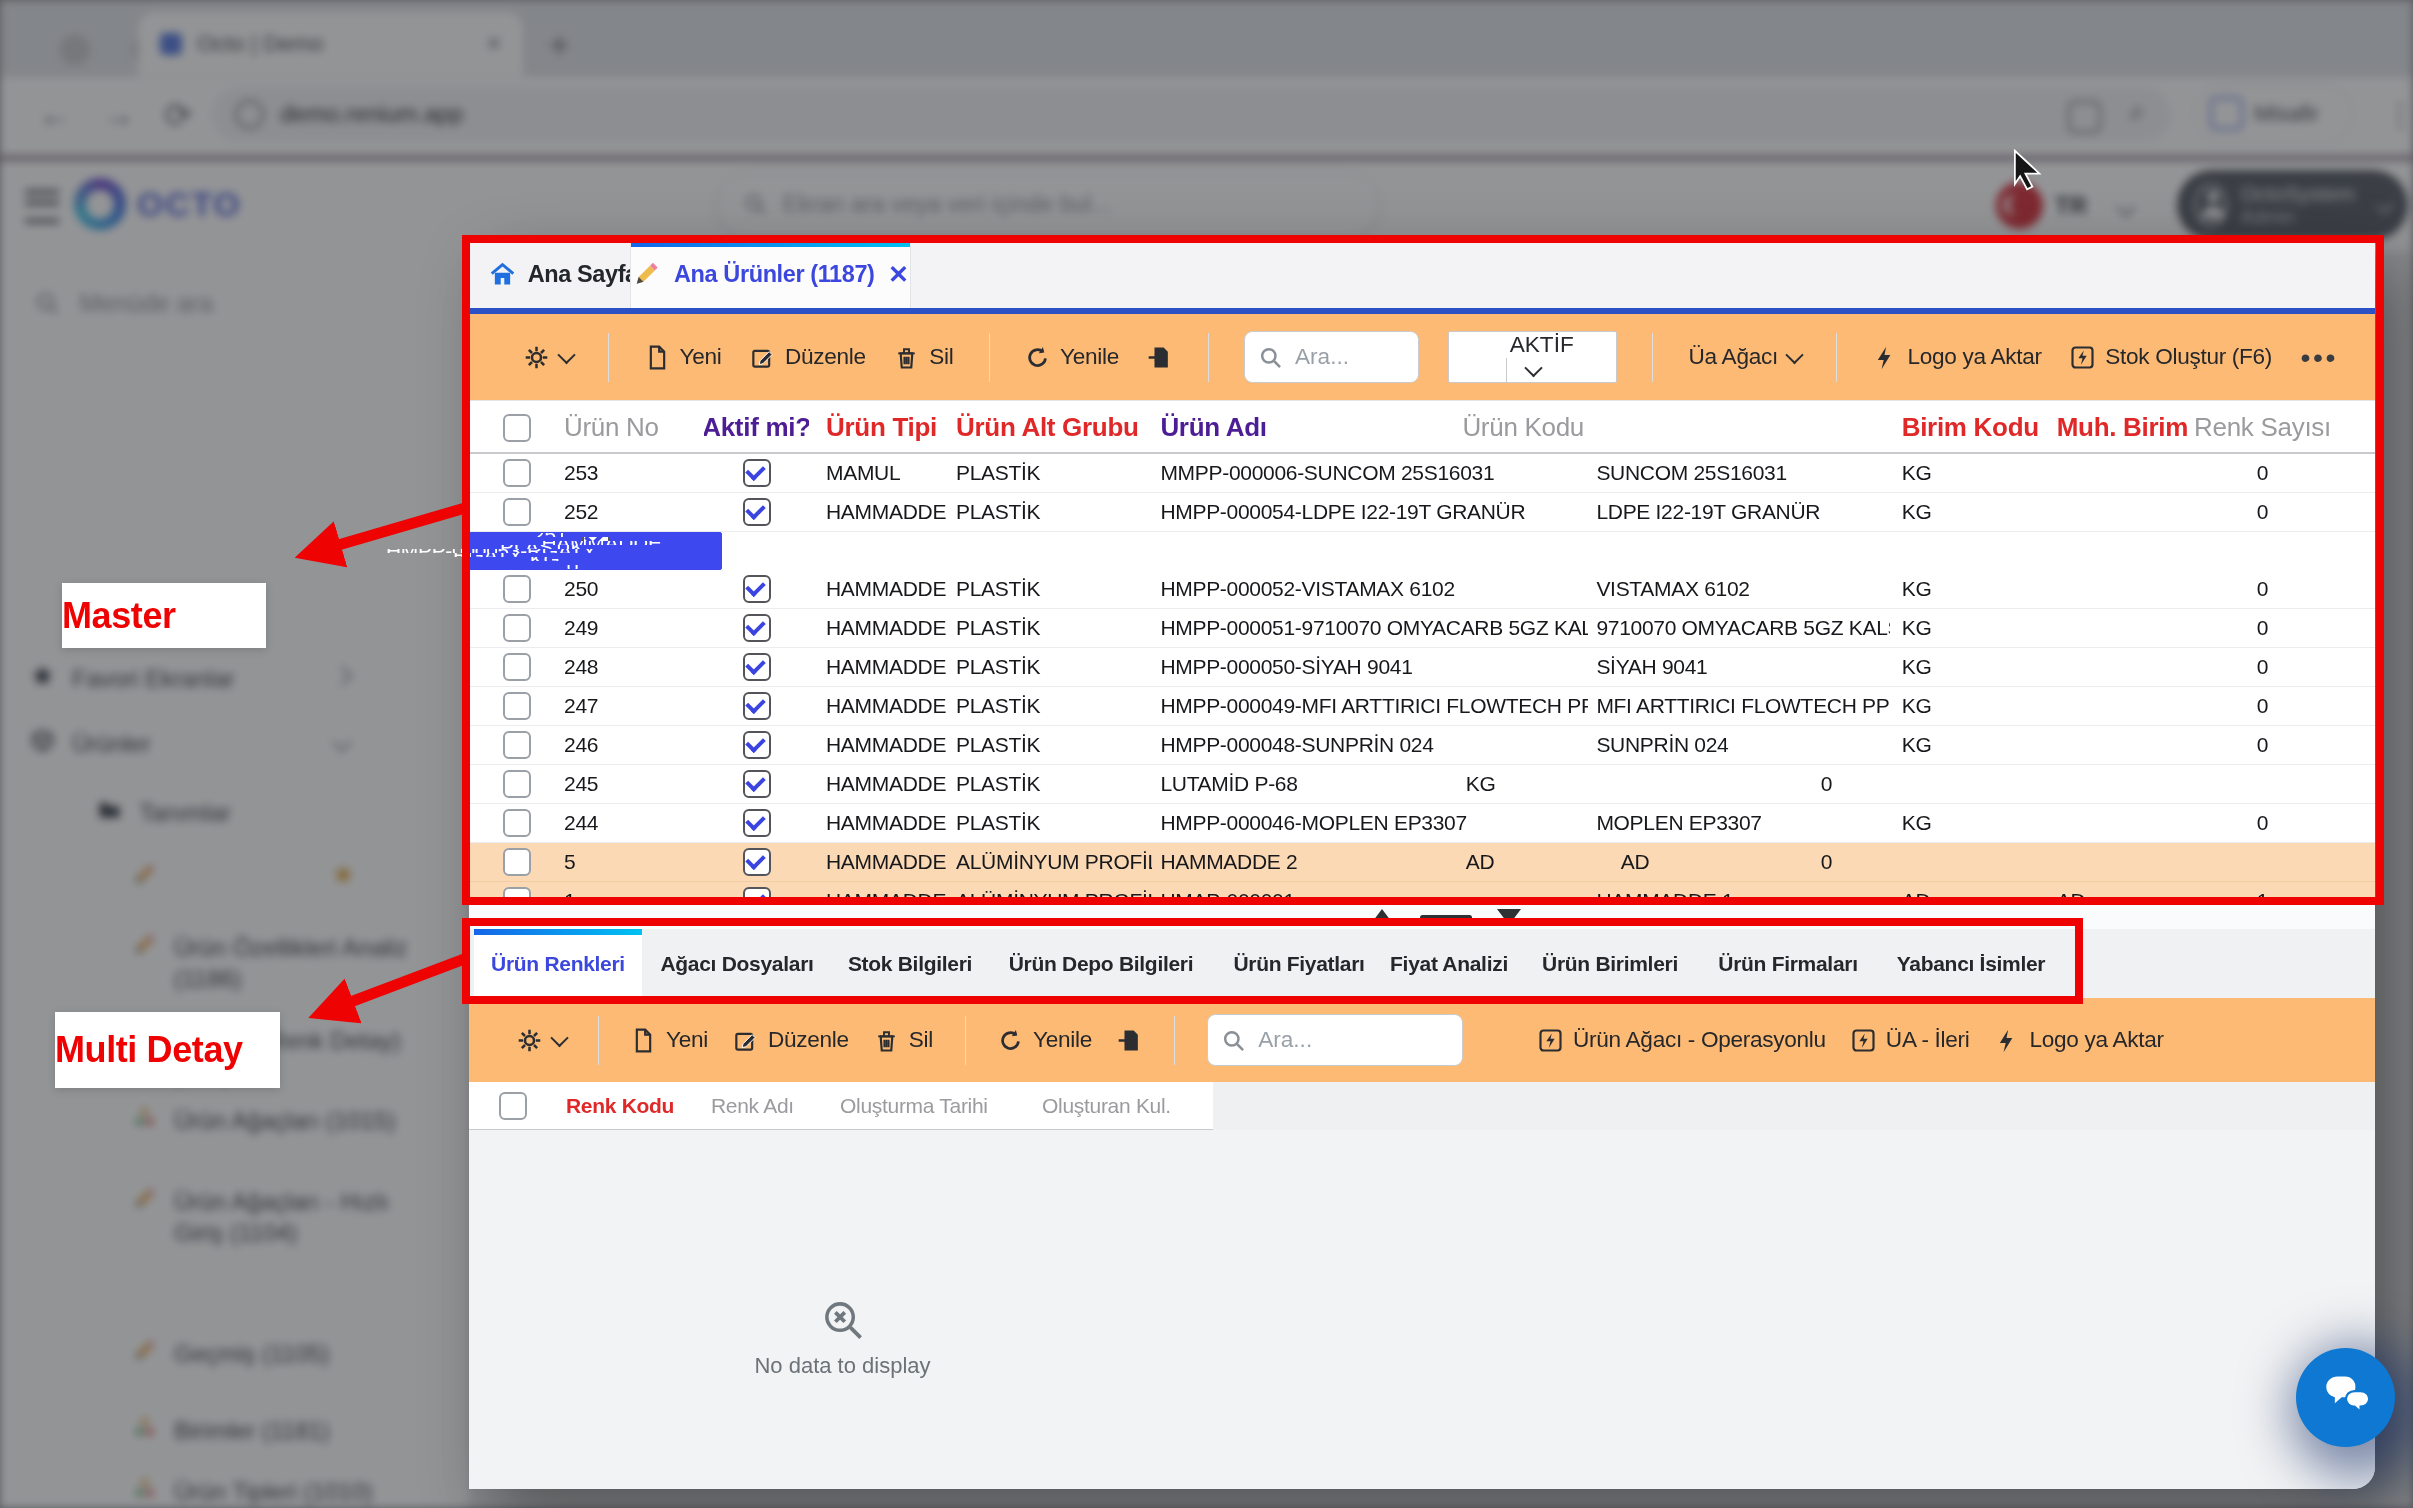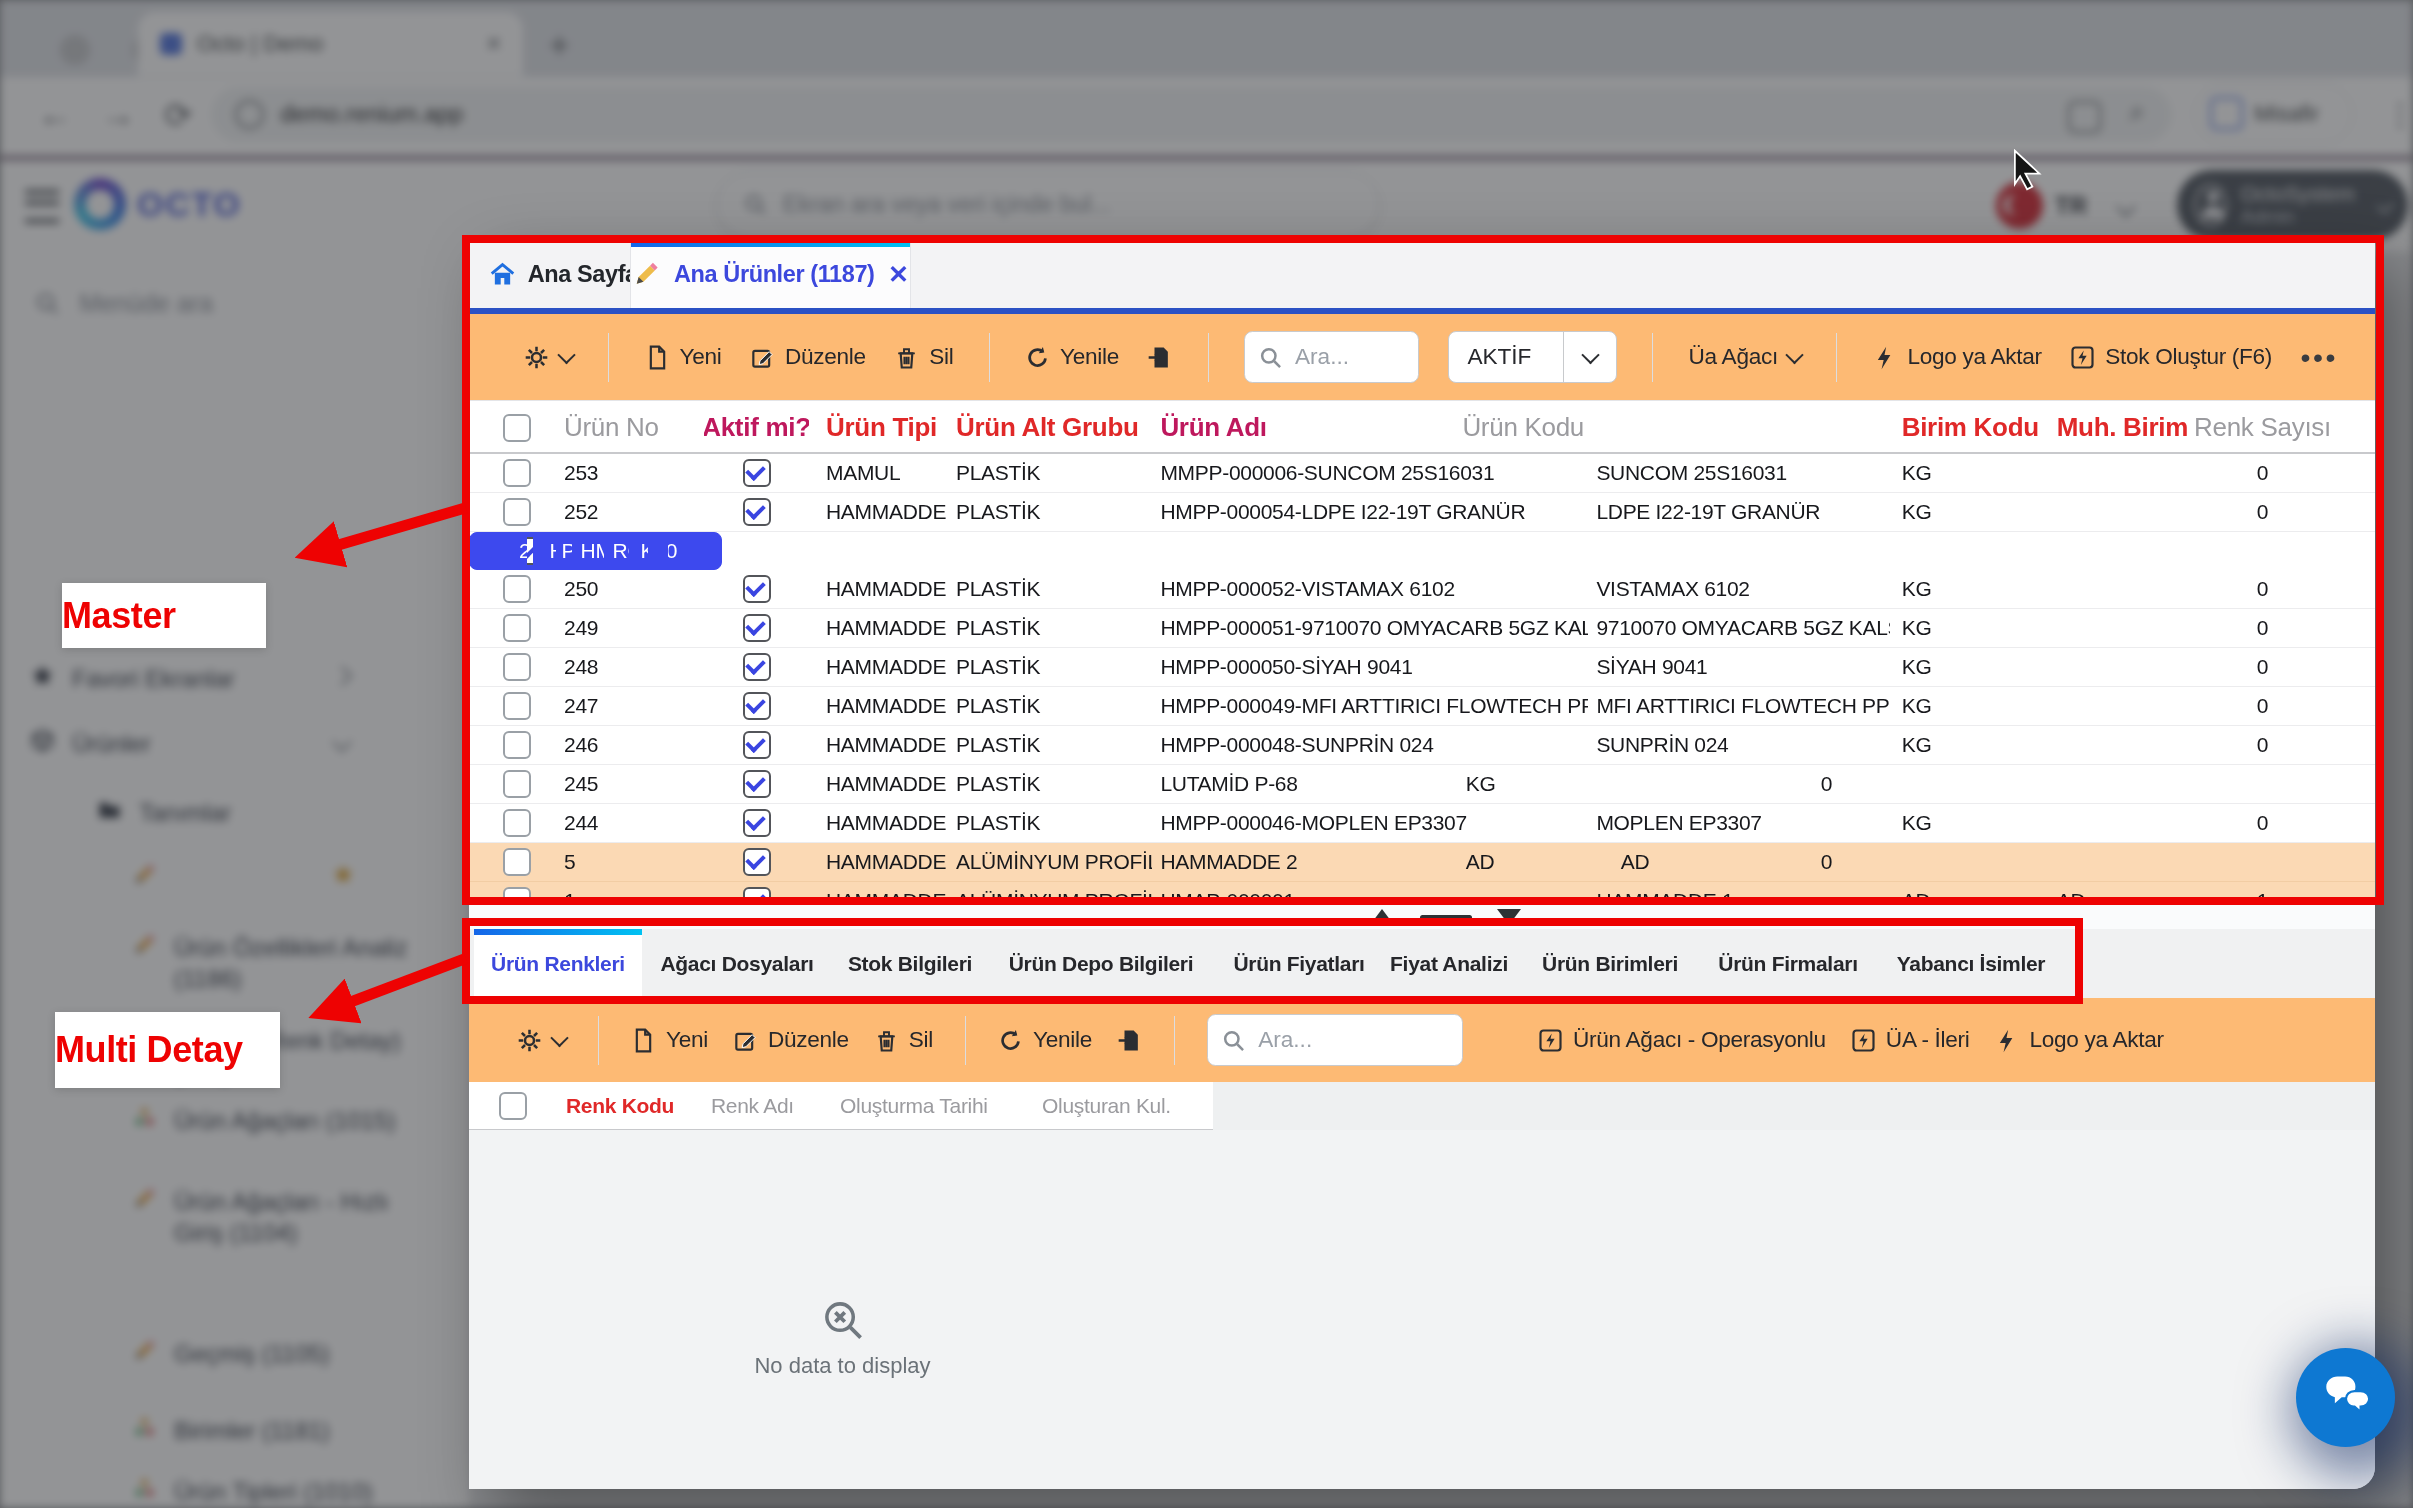--- a/index.html
+++ b/index.html
@@ -78,30 +78,30 @@
   .tbar{position:absolute;left:0;width:100%;display:flex;align-items:center;background:#fdba74;box-sizing:border-box;}
   #ttb{top:73px;height:87px;border-bottom:1.7px solid #e4e5e8;padding-left:54px;gap:28.5px;}
   #btb{top:757px;height:84px;padding-left:47px;gap:25px;}
   .tbtn{display:inline-flex;align-items:center;gap:10px;font-size:22.6px;color:#26272b;letter-spacing:-0.3px;white-space:nowrap;}
   .tdiv{width:1.7px;height:49px;background:#dcdde0;margin:0 6.7px;}
   .chev{display:inline-block;width:11px;height:11px;border-right:2.9px solid #2b2d31;border-bottom:2.9px solid #2b2d31;}
   .chev.d{transform:rotate(45deg) translate(-1.7px,-1.7px);}
   .spill{display:inline-flex;align-items:center;gap:11.7px;width:256px;height:52px;border:1.7px solid #c8cacd;
     border-radius:8.4px;box-sizing:border-box;padding-left:13.4px;background:#fff;}
   .spill .ph{font-size:22.6px;color:#9aa0a8;}
-  .sel{display:inline-flex;align-items:center;width:253px;height:52px;border:1.7px solid #c8cacd;border-radius:8px;
-    box-sizing:border-box;background:#fff;}
+  .sel{display:inline-flex;align-items:center;width:253px;height:52px;border:1.7px solid #c8cacd;border-radius:2px;
+    box-sizing:border-box;background:#fff;flex-direction:column;}
   .sel>span:first-child{font-size:22.6px;color:#26272b;padding-left:18.4px;flex:1;}
   .selbox{width:52px;height:100%;border-left:1.7px solid #c8cacd;display:flex;align-items:center;justify-content:center;}
   .dots{font-size:28.5px;color:#3a3c40;letter-spacing:2.5px;margin-left:auto;margin-right:37px;}
   
   .gridwrap{position:absolute;left:0;top:162px;width:100%;}
   .g-h{display:flex;height:49px;align-items:center;background:#fff;border-bottom:2.5px solid #c8c9cc;}
   .g-h span.lab{font-size:26px;letter-spacing:-0.3px;white-space:nowrap;overflow:visible;}
-  .lab.gray{color:#9b9b9f;} .lab.dark{color:#be185d;font-weight:bold;} .lab.red{color:#e02828;font-weight:bold;}
+  .lab.gray{color:#9b9b9f;} .lab.dark{color:#4c1d95;font-weight:bold;} .lab.red{color:#e02828;font-weight:bold;}
   .g-row{display:flex;height:38px;align-items:center;border-bottom:0.8px solid #ececee;background:#fff;
     font-size:21px;color:#17181c;letter-spacing:-0.3px;}
   .g-row.sel{background:#3d49ee;color:#fff;border-color:#3d49ee;}
   .g-row.hl{background:#fbd9b4;border-color:#f2cda4;}
   .g-c{display:inline-flex;align-items:center;box-sizing:border-box;white-space:nowrap;overflow:hidden;height:100%;}
   .cb{box-sizing:border-box;width:28px;height:28px;border:2.5px solid #53555a;border-radius:5.9px;background:#fff;
     display:inline-flex;align-items:center;justify-content:center;flex:none;}
   .cb.empty{border-color:#9aa0a6;}
   .cb.checked::after{content:"";width:13.4px;height:7.5px;border-left:4.2px solid #3a45e1;border-bottom:4.2px solid #3a45e1;
     transform:rotate(-45deg) translate(0.8px,-2.5px);}

